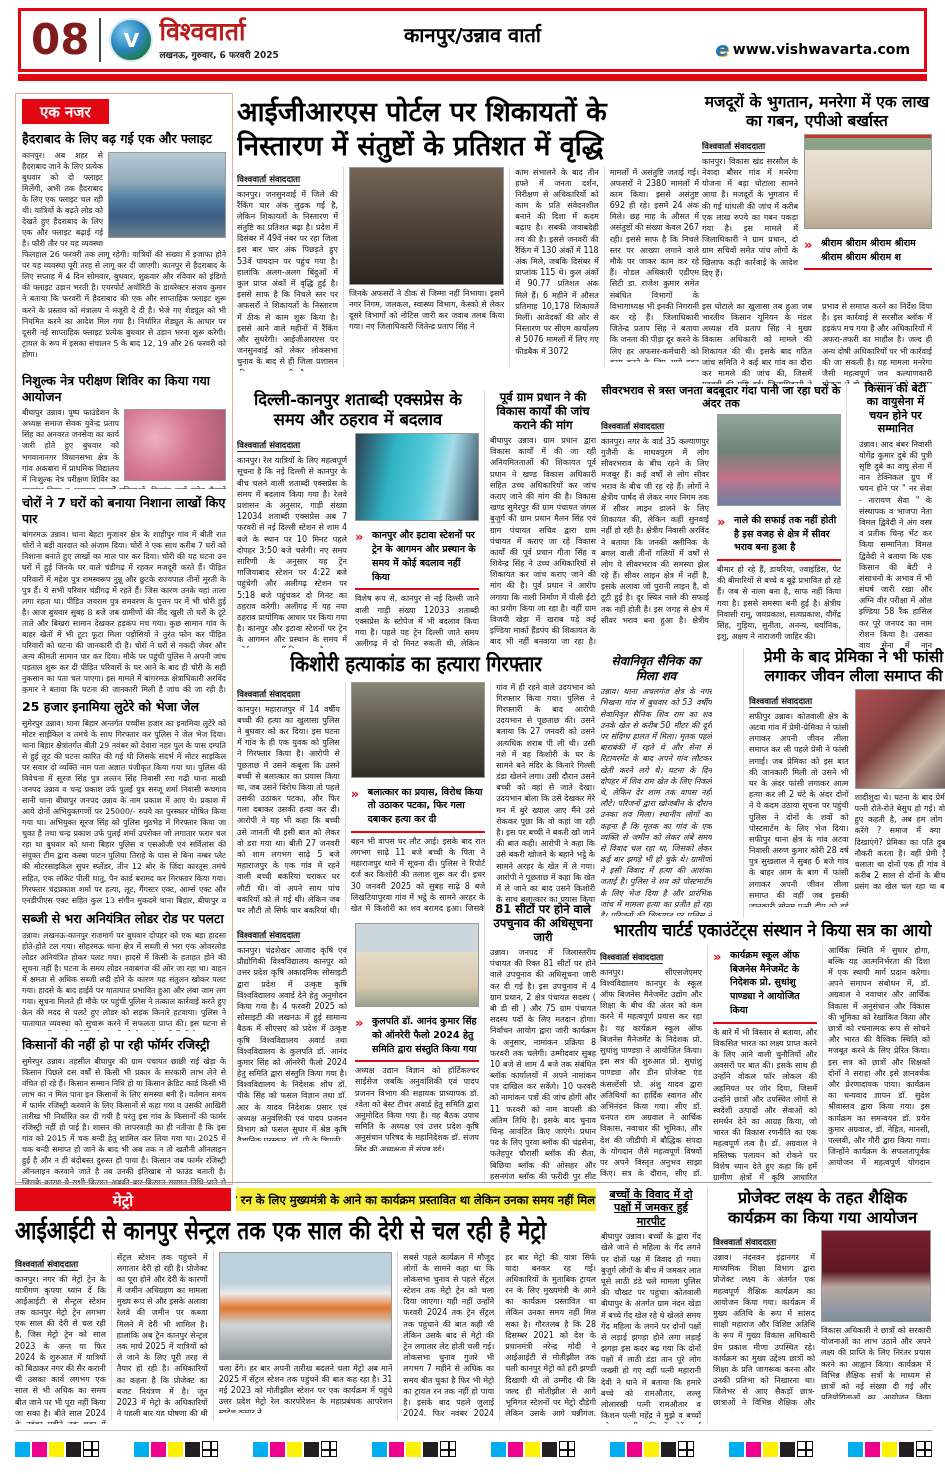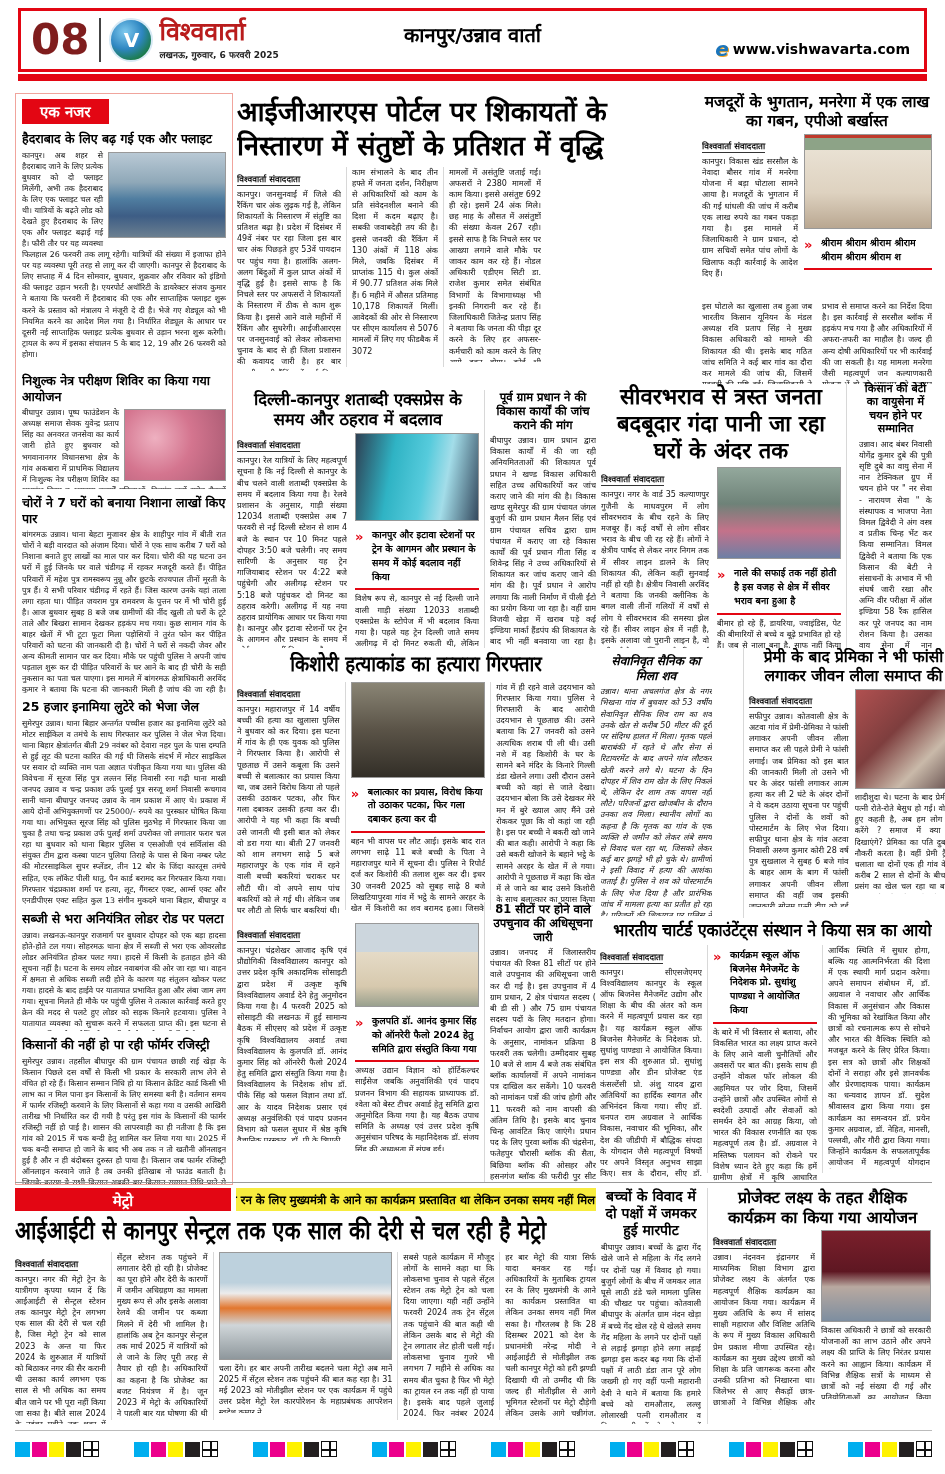--- a/index.html
+++ b/index.html
@@ -120,20 +120,24 @@
     </div>
   </div>
 
   <div class="abs" style="left:237px;top:95px;width:462px;height:291px;overflow:hidden;">
     <div class="hl hl-big">आईजीआरएस पोर्टल पर शिकायतों के निस्तारण में संतुष्टों के प्रतिशत में वृद्धि</div>
     <div class="cols" style="margin-top:4px;height:200px;">
       <div style="width:104px;">
         <div class="byline">विश्ववार्ता संवाददाता</div>
         <div class="body" style="height:182px;">कानपुर। जनसुनवाई में जिले की रैंकिंग चार अंक लुढ़क गई है, लेकिन शिकायतों के निस्तारण में संतुष्टि का प्रतिशत बढ़ा है। प्रदेश में दिसंबर में 49वें नंबर पर रहा जिला इस बार चार अंक पिछड़ते हुए 53वें पायदान पर पहुंच गया है। हालांकि अलग-अलग बिंदुओं में कुल प्राप्त अंकों में वृद्धि हुई है। इससे साफ है कि निचले स्तर पर अफसरों ने शिकायतों के निस्तारण में ठीक से काम शुरू किया है। इससे आने वाले महीनों में रैंकिंग और सुधरेगी। आईजीआरएस पर जनसुनवाई को लेकर लोकसभा चुनाव के बाद से ही जिला प्रशासन की कवायद जारी है। हर बार उतरती-चढ़ती रैंकिंग में कई विभाग ऐसे हैं,</div>
       </div>
+      <div style="width:160px;">
+        <div class="ph ph-office"></div>
+        <div class="body" style="height:72px;margin-top:3px;">जिनके अफसरों ने ठीक से जिम्मा नहीं निभाया। इसमें नगर निगम, जलकल, स्वास्थ्य विभाग, केस्को से लेकर दूसरे विभागों को नोटिस जारी कर जवाब तलब किया गया। नए जिलाधिकारी जितेन्द्र प्रताप सिंह ने</div>
+      </div>
       <div style="width:86px;">
           <div class="body" style="height:195px;">काम संभालने के बाद तीन हफ्ते में जनता दर्शन, निरीक्षण से अधिकारियों को काम के प्रति संवेदनशील बनाने की दिशा में कदम बढ़ाए है। सबकी जवाबदेही तय की है। इससे जनवरी की रैंकिंग में 130 अंकों में 118 अंक मिले, जबकि दिसंबर में प्राप्तांक 115 थे। कुल अंकों में 90.77 प्रतिशत अंक मिले हैं। 6 महीने में औसत प्रतिमाह 10,178 शिकायतें मिलीं। आवेदकों की ओर से निस्तारण पर सीएम कार्यालय से 5076 मामलों में लिए गए फीडबैक में 3072</div>
         </div>
       <div style="width:92px;">
           <div class="body" style="height:195px;">मामलों में असंतुष्टि जताई गई। अफसरों ने 2380 मामलों में काम किया। इससे असंतुष्ट 692 ही रहे। इसमें 24 अंक मिले। छह माह के औसत में असंतुष्टों की संख्या केवल 267 रही। इससे साफ है कि निचले स्तर पर आख्या लगाने वाले मौके पर जाकर काम कर रहे हैं। नोडल अधिकारी एडीएम सिटी डा. राजेश कुमार समेत संबंधित विभागों के विभागाध्यक्ष भी इनकी निगरानी कर रहे हैं। जिलाधिकारी जितेन्द्र प्रताप सिंह ने बताया कि जनता की पीड़ा दूर करने के लिए हर अफसर-कर्मचारी को काम करने के लिए आगे वहन होगा। कोई भी लापरवाही कतई बर्दाश्त नहीं की जाएगी। जल्द ही काम के स्तर में और बेहतरी दिखाई पड़ेगी।</div>
         </div>
     </div>
   </div>
 
   <div class="abs" style="left:702px;top:93px;width:230px;height:291px;overflow:hidden;">
@@ -171,21 +175,21 @@
       </div>
     </div>
   </div>
 
   <div class="abs" style="left:484px;top:390px;width:112px;height:258px;overflow:hidden;border-left:1px solid #d8d8d8;padding-left:5px;">
     <div class="hl" style="font-size:11.5px;">पूर्व ग्राम प्रधान ने की विकास कार्यों की जांच कराने की मांग</div>
     <div class="body" style="height:212px;margin-top:3px;">बीघापुर उन्नाव। ग्राम प्रधान द्वारा विकास कार्यों में की जा रही अनियमितताओं की शिकायत पूर्व प्रधान ने खण्ड विकास अधिकारी सहित उच्च अधिकारियों कर जांच कराए जाने की मांग की है। विकास खण्ड सुमेरपुर की ग्राम पंचायत जंगल बुजुर्ग की ग्राम प्रधान मैलन सिंह एवं ग्राम पंचायत सचिव द्वारा ग्राम पंचायत में कराए जा रहे विकास कार्यों की पूर्व प्रधान गीता सिंह व शिवेन्द्र सिंह ने उच्च अधिकारियों से शिकायत कर जांच कराए जाने की मांग की है। पूर्व प्रधान ने आरोप लगाया कि नाली निर्माण में पीली ईंटो का प्रयोग किया जा रहा है। वहीं ग्राम विजयी खेड़ा में खराब पड़े कई इण्डिया मार्का हैंडपंप की शिकायत के बाद भी नहीं बनवाया जा रहा है। कम्पोजिट विद्यालय जंगल बुजुर्ग में बने दो इण्डिया मार्का हैंडपंप व एक समरसेबल पम्प को ग्राम प्रधान द्वारा खुलवा कर अपने घर में रखवा लिया गया है। जिससे बच्चों को पानी पीने की समस्या से प्रतिदिन जूझना पड़ता है।</div>
   </div>
 
   <div class="ab s abs" style="left:601px;top:384px;width:240px;height:264px;overflow:hidden;">
-    <div class="hl" style="font-size:22px;">सीवरभराव से त्रस्त जनता बदबूदार गंदा पानी जा रहा घरों के अंदर तक</div>
+    <div class="hl" style="font-size:11px;">सीवरभराव से त्रस्त जनता बदबूदार गंदा पानी जा रहा घरों के अंदर तक</div>
     <div style="display:flex;margin-top:3px;">
       <div style="width:108px;">
         <div class="byline">विश्ववार्ता संवाददाता</div>
         <div class="body" style="height:190px;">कानपुर। नगर के वार्ड 35 कल्याणपुर गुजैनी के माधवपुरम में लोग सीवरभराव के बीच रहने के लिए मजबूर हैं। कई वर्षों से लोग सीवर भराव के बीच जी रह रहे हैं। लोगों ने क्षेत्रीय पार्षद से लेकर नगर निगम तक में सीवर लाइन डालने के लिए शिकायत की, लेकिन कहीं सुनवाई नहीं हो रही है। क्षेत्रीय निवासी अरविंद ने बताया कि जनकी क्लीनिक के बगल वाली तीनों गलियों में वर्षों से लोग ये सीवरभराव की समस्या झेल रहे हैं। सीवर लाइन क्षेत्र में नहीं है, इसके अलावा जो पुरानी लाइन है, वो टूटी हुई है। दूर स्थित नाले की सफाई तक नहीं होती है। इस जगह से क्षेत्र में सीवर भराव बना हुआ है। क्षेत्रीय निवासी विनेश कुमार अवस्थी ने बताया कि यहां पर लोग गंदगी से</div>
       </div>
       <div style="width:124px;margin-left:8px;">
         <div class="ph ph-sewer"></div>
         <div class="pullquote" style="margin-top:4px;">
           <span class="pq-mark">»</span>
           <span>नाले की सफाई तक नहीं होती है इस वजह से क्षेत्र में सीवर भराव बना हुआ है</span>
@@ -304,21 +308,21 @@
       <div style="width:92px;">
           <div class="body" style="height:164px;">सबसे पहले कार्यक्रम में मौजूद लोगों के सामने कहा था कि लोकसभा चुनाव से पहले सेंट्रल स्टेशन तक मेट्रो ट्रेन को चला दिया जाएगा। यही नहीं उन्होंने फरवरी 2024 तक ट्रेन सेंट्रल तक पहुंचाने की बात कही थी लेकिन उसके बाद से मेट्रो की ट्रेन लगातार लेट होती चली गई। लोकसभा चुनाव गुजरे भी लगभग 7 महीने से अधिक का समय बीत चुका है फिर भी मेट्रो का ट्रायल रन तक नहीं हो पाया है। इसके बाद पहले जुलाई 2024, फिर नवंबर 2024 और 2025 में मकर संक्रांति से पहले, फरवरी 2025 में सेंट्रल तक ट्रेन चलाने की बात कही गई लेकिन</div>
         </div>
       <div style="width:92px;">
           <div class="body" style="height:164px;">हर बार मेट्रो की यात्रा सिर्फ यादा बनकर रह गई। अधिकारियों के मुताबिक ट्रायल रन के लिए मुख्यमंत्री के आने का कार्यक्रम प्रस्तावित था लेकिन उनका समय नहीं मिल सका है। गौरतलब है कि 28 दिसम्बर 2021 को देश के प्रधानमंत्री नरेन्द्र मोदी ने आईआईटी से मोतीझील तक चली कानपुर मेट्रो को हरी झण्डी दिखायी थी तो उम्मीद थी कि जल्द ही मोतीझील से आगे भूमिगत स्टेशनों पर मेट्रो दौड़ेगी लेकिन उसके आगे चुन्नीगंज, नवीन मार्केट, बड़ा चौराहा, नयागंज और कानपुर सेंट्रल तक चलने वाली मेट्रो अभी दौड़ने वाले ट्रैक पर खड़ी हरी झण्डी का इन्तजार कर रही है।</div>
         </div>
     </div>
   </div>
 
   <div class="abs" style="left:601px;top:1188px;width:100px;height:236px;overflow:hidden;">
-    <div class="hl" style="font-size:14px;">बच्चों के विवाद में दो पक्षों में जमकर हुई मारपीट</div>
+    <div class="hl" style="font-size:11px;text-decoration:underline;">बच्चों के विवाद में दो पक्षों में जमकर हुई मारपीट</div>
     <div class="body" style="height:198px;margin-top:3px;">बीघापुर उन्नाव। बच्चों के द्वारा गेंद खेले जाने से महिला के गेंद लगने पर दोनों पक्ष में विवाद हो गया। बुजुर्ग लोगों के बीच में जमकर लात घूसे लाठी डंडे चले मामला पुलिस की चौखट पर पहुंचा। कोतवाली बीघापुर के अंतर्गत ग्राम नंदन खेड़ा में बच्चे गेंद खेल रहे थे खेलते समय गेंद महिला के लगने पर दोनों पक्षों से लड़ाई झगड़ा होने लगा लड़ाई झगड़ा इस कदर बढ़ गया कि दोनों पक्षों में लाठी डंडा तान पूरे लोग जख्मी हो गए वहीं पत्नी महारानी देवी ने थाने में बताया कि हमारे बच्चे को रामऔतार, लल्लू लोलारखी पत्नी रामऔतार व किशन पत्नी महेंद्र ने मुझे व बच्चों को मारा पीटा जिसमें चोटें आईं थाने में दिए गए प्रार्थना पत्र पर पुलिस ने मारपीट का मुकदमा पंजीकृत कर लिया है।</div>
   </div>
 
   <div class="abs" style="left:707px;top:1188px;width:225px;height:236px;overflow:hidden;border-left:1px solid #d8d8d8;padding-left:5px;">
     <div class="hl" style="font-size:16px;">प्रोजेक्ट लक्ष्य के तहत शैक्षिक कार्यक्रम का किया गया आयोजन</div>
     <div style="display:flex;margin-top:3px;">
       <div style="width:102px;">
         <div class="byline">विश्ववार्ता संवाददाता</div>
         <div class="body" style="height:158px;">उन्नाव। नंदनवन इंद्रानगर में माध्यमिक शिक्षा विभाग द्वारा प्रोजेक्ट लक्ष्य के अंतर्गत एक महत्वपूर्ण शैक्षिक कार्यक्रम का आयोजन किया गया। कार्यक्रम में मुख्य अतिथि के रूप में सांसद साक्षी महाराज और विशिष्ट अतिथि के रूप में मुख्य विकास अधिकारी प्रेम प्रकाश मीणा उपस्थित रहे। कार्यक्रम का मुख्य उद्देश्य छात्रों को शिक्षा के प्रति जागरूक करना और उनकी प्रतिभा को निखारना था। जिलेभर से आए सैकड़ों छात्र-छात्राओं ने विभिन्न शैक्षिक और सांस्कृतिक गतिविधियों में भाग लिया। इनमें नृत्य, संगीत और नाट्य प्रस्तुतियां शामिल थीं, जिनके माध्यम से छात्रों ने अपनी प्रतिभा का प्रदर्शन किया। विशेषज्ञों द्वारा छात्रों को करियर मार्गदर्शन और शिक्षा में हो रहे नए बदलावों की जानकारी दी गई। मुख्य</div>
       </div>

